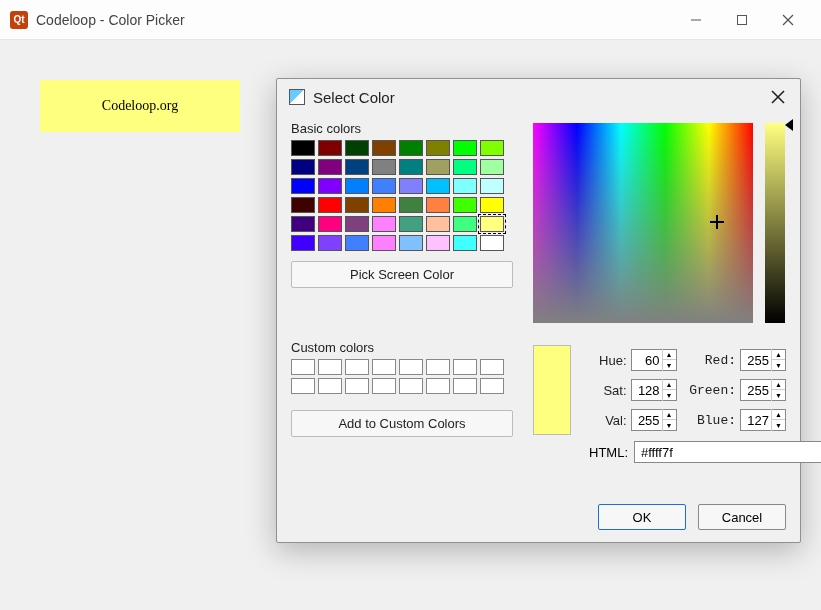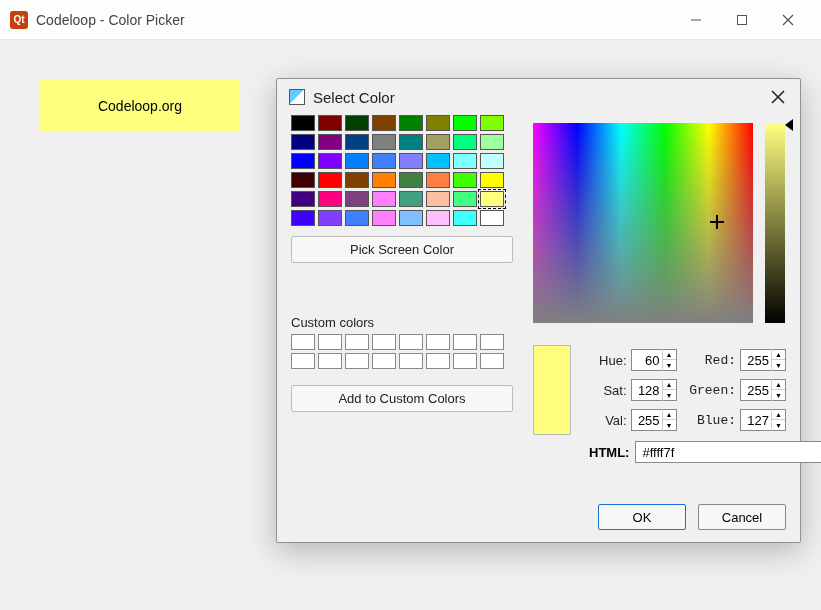--- a/index.html
+++ b/index.html
@@ -8,21 +8,21 @@
   
   .titlebar { display: flex; align-items: center; height: 40px; padding: 0 10px; background: #fdfdfd; border-bottom: 1px solid #e6e6e6;}
   .titlebar .logo { width: 18px; height: 18px; background: #c2410c; border-radius: 3px; margin-right: 8px; display:flex;align-items:center;justify-content:center;color:#fff;font-size:10px;font-weight:bold;}
   .titlebar .title { font-size: 14px; color: #444; }
   .titlebar .spacer { flex: 1; }
   .winbtn { width: 46px; height: 30px; display:flex; align-items:center; justify-content:center; color:#555; }
   .winbtn svg { width:12px; height:12px; }
 
   
   .content { padding: 40px; }
-  .label { width: 200px; padding: 18px 0; text-align:center; font-size:14px; background:#ffff7f; }
+  .label { width: 200px; padding: 18px 0; text-align:center; font-size:14px; background:#ffff7f;font-family:Liberation Serif, serif; }
   .choose-btn { display:block; margin-top:12px; margin-left:48px; padding:6px 16px; font-size:14px; background:#fff; border:1px solid #bcbcbc; border-radius:3px; }
 
   
   .dialog { position:absolute; left:276px; top:78px; width:525px; height:465px; background:#f0f0f0; border:1px solid #909090; box-shadow:0 8px 30px rgba(0,0,0,0.25); border-radius:2px; }
   .dlg-titlebar { display:flex; align-items:center; padding:8px 12px 4px 12px; }
   .dlg-titlebar .icon { width:16px; height:16px; border:1px solid #555; background:linear-gradient(135deg,#6cf 0%,#6cf 50%,#fff 50%,#fff 100%); margin-right:8px;}
   .dlg-titlebar .title { font-size:15px; color:#222; }
   .dlg-titlebar .spacer{flex:1;}
   .dlg-titlebar .close{ width:20px; height:20px; display:flex; align-items:center; justify-content:center; }
   .dlg-body { padding: 4px 14px 12px 14px; display:flex; gap:16px; }
@@ -52,21 +52,21 @@
   .inputs { position:absolute; left:56px; top:0; right:0; }
   .inp-row { display:flex; align-items:center; height:30px; }
   .inp-row .lbl { width:38px; text-align:right; font-size:13px; color:#222; margin-right:4px;}
   .inp-row .lbl2 { width:52px; text-align:right; font-size:13px; color:#222; margin-right:4px; margin-left:8px;font-family:Liberation Mono, monospace;}
   .spin { display:flex; align-items:center; border:1px solid #888; background:#fff; height:22px; }
   .spin input { width:30px; border:0; padding:1px 2px; font-size:13px; text-align:right; outline:none;}
   .spin .arrows { display:flex; flex-direction:column; width:14px; }
   .spin .arrows div { height:11px; display:flex; align-items:center; justify-content:center; font-size:7px; border-left:1px solid #ccc; }
   .spin .arrows div:first-child{border-bottom:1px solid #ccc;}
   .html-row { display:flex; align-items:center; margin-top:6px; }
-  .html-row .lbl { width:46px; text-align:right; font-size:13px; margin-right:6px;font-weight:bold; }
+  .html-row .lbl { width:46px; text-align:right; font-size:13px; margin-right:6px; }
   .html-row input { flex:1; height:22px; padding:2px 6px; font-size:13px; border:1px solid #888; background:#fff; }
 
   .dlg-footer { position:absolute; right:14px; bottom:12px; display:flex; gap:12px;}
   .dlg-footer button { width:88px; height:26px; font-size:13px; border:1px solid #888; background:#f7f7f7; border-radius:2px; }
   .dlg-footer button.primary { border:1.5px solid #1a6fd6; }
 </style>
 </head>
 <body>
 
 <div class="titlebar">
@@ -104,20 +104,21 @@
         <svg viewBox="0 0 14 14" width="14" height="14">
           <line x1="1" y1="1" x2="13" y2="13" stroke="#222" stroke-width="1.6"></line>
           <line x1="13" y1="1" x2="1" y2="13" stroke="#222" stroke-width="1.6"></line>
         </svg>
       </div>
   </div>
 
   <div class="dlg-body">
 
     <div class="left-col">
+      <div class="section-label">Basic colors</div>
       <div class="swatch-grid" id="basic-grid">
           <div class="swatch" style="background: rgb(0, 0, 0);"></div>
           <div class="swatch" style="background: rgb(128, 0, 0);"></div>
           <div class="swatch" style="background: rgb(0, 64, 0);"></div>
           <div class="swatch" style="background: rgb(128, 64, 0);"></div>
           <div class="swatch" style="background: rgb(0, 128, 0);"></div>
           <div class="swatch" style="background: rgb(128, 128, 0);"></div>
           <div class="swatch" style="background: rgb(0, 255, 0);"></div>
           <div class="swatch" style="background: rgb(128, 255, 0);"></div>
           <div class="swatch" style="background: rgb(0, 0, 128);"></div>

